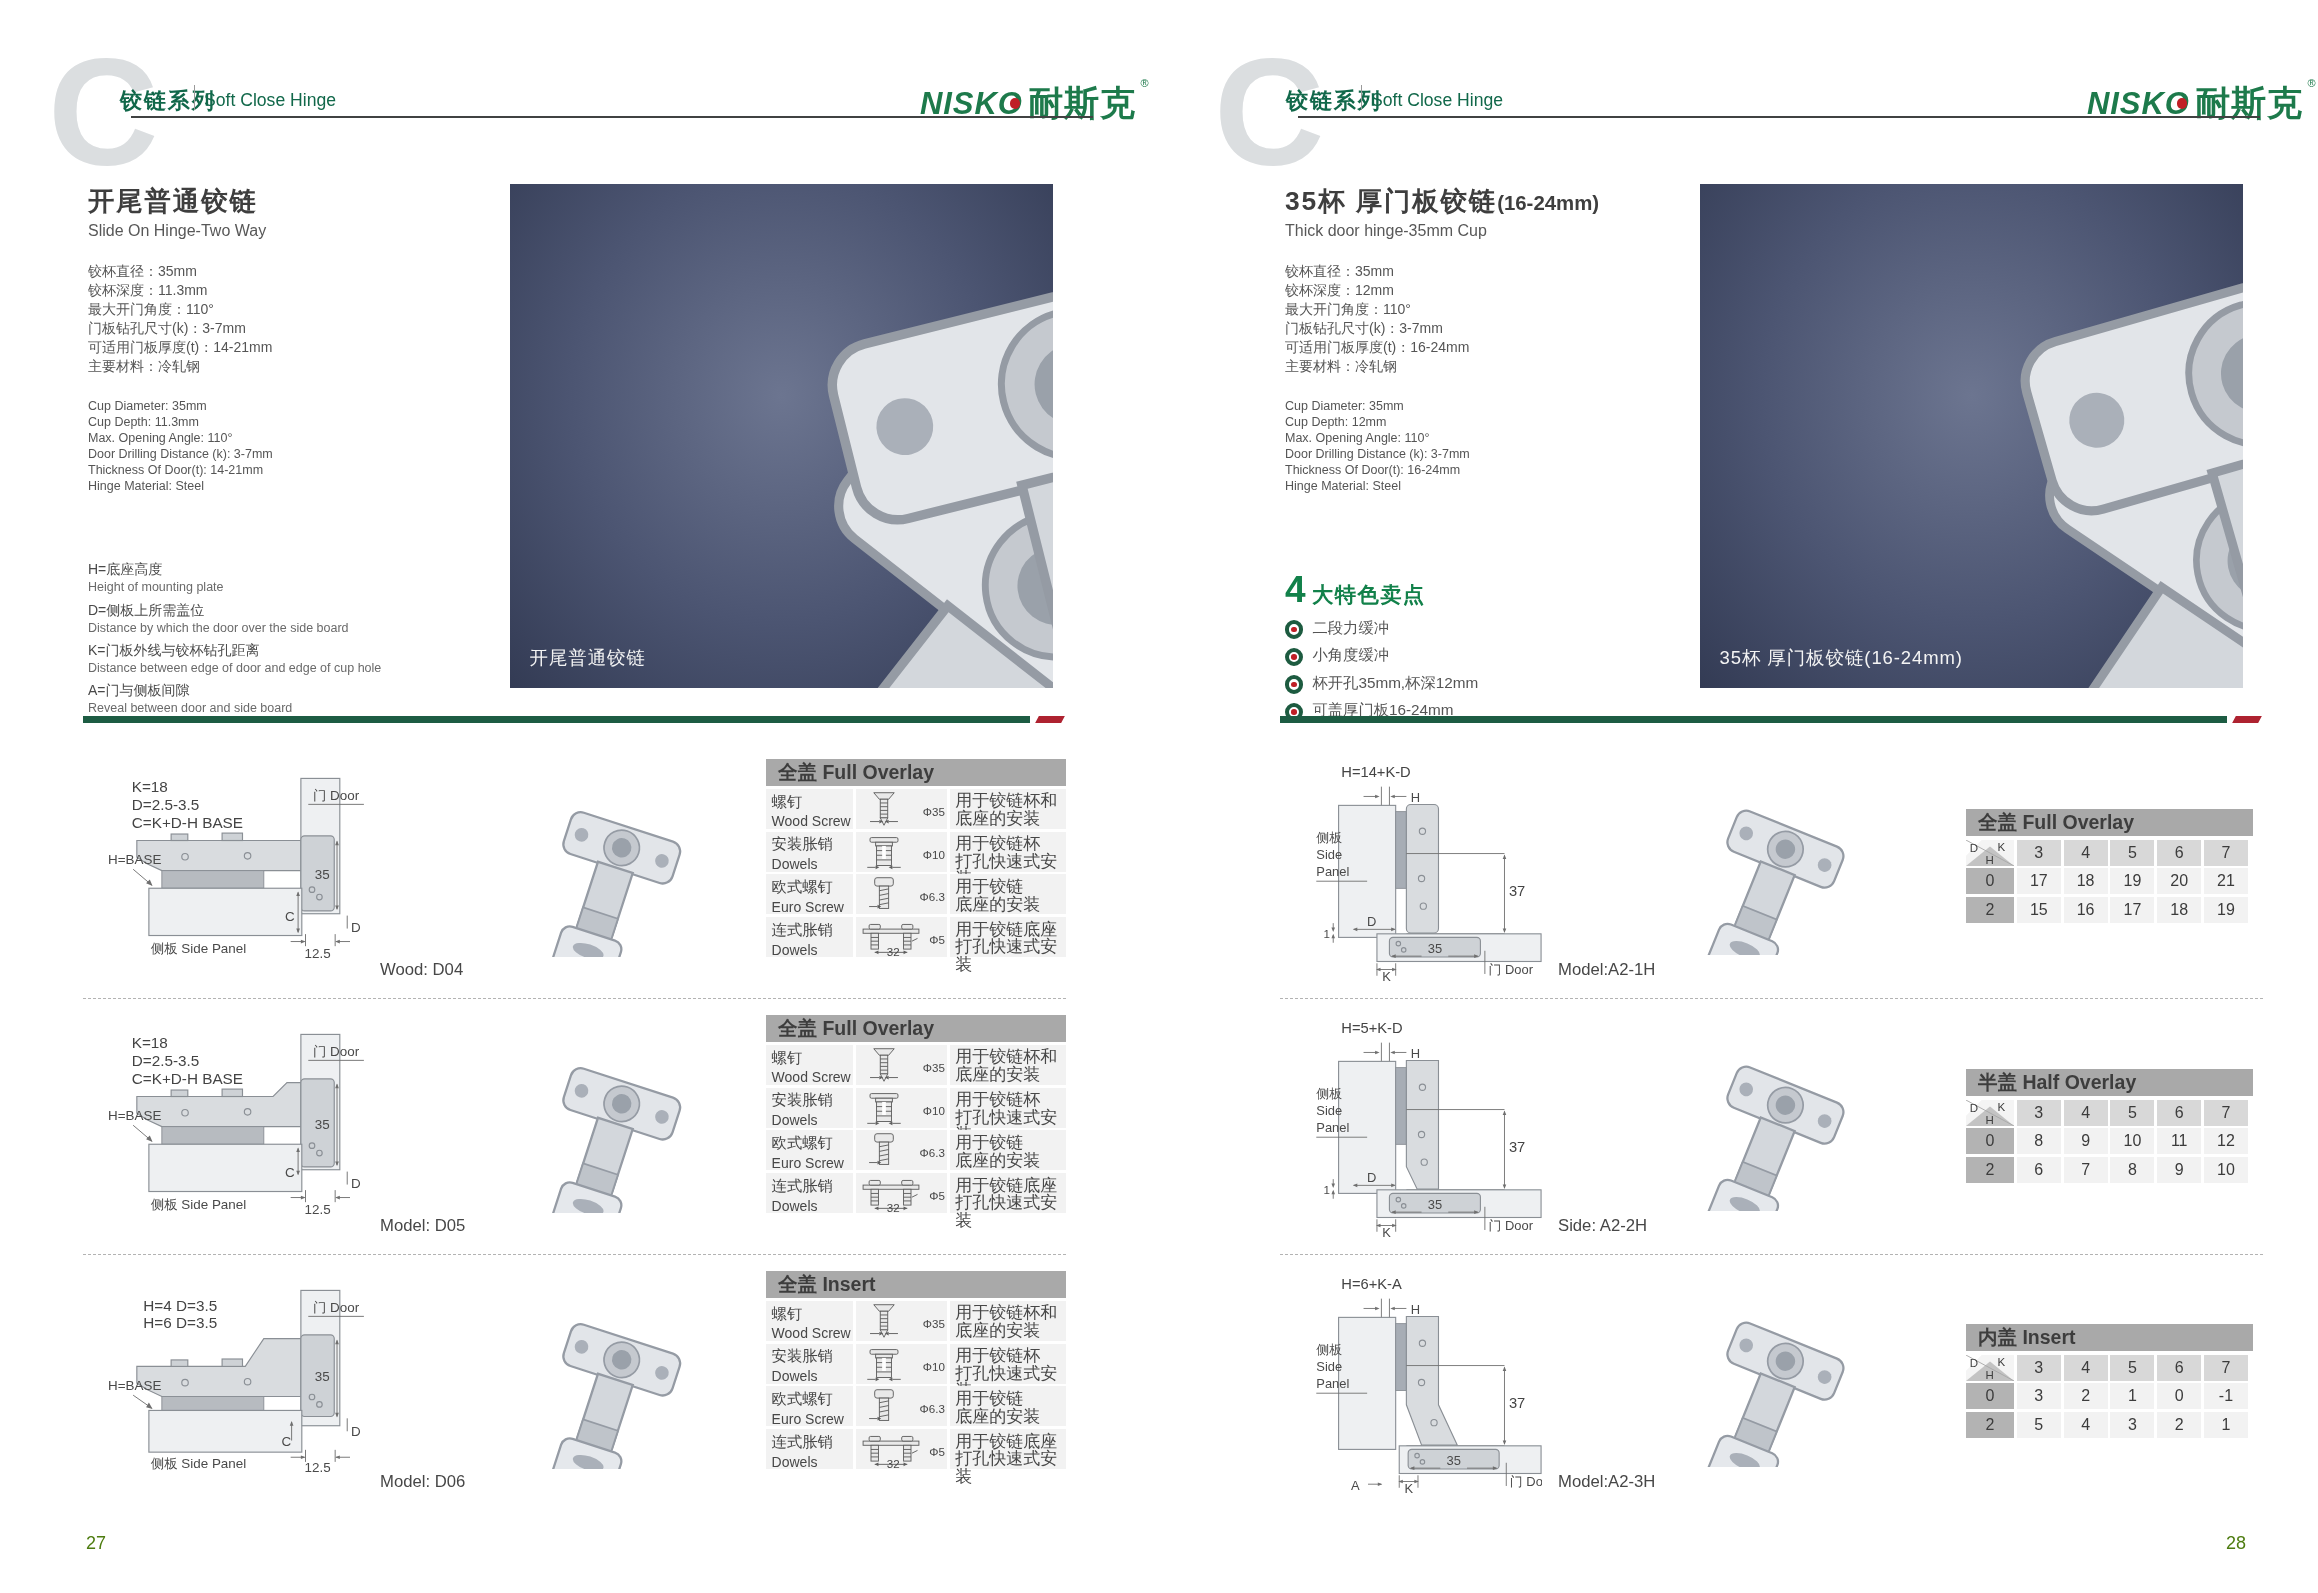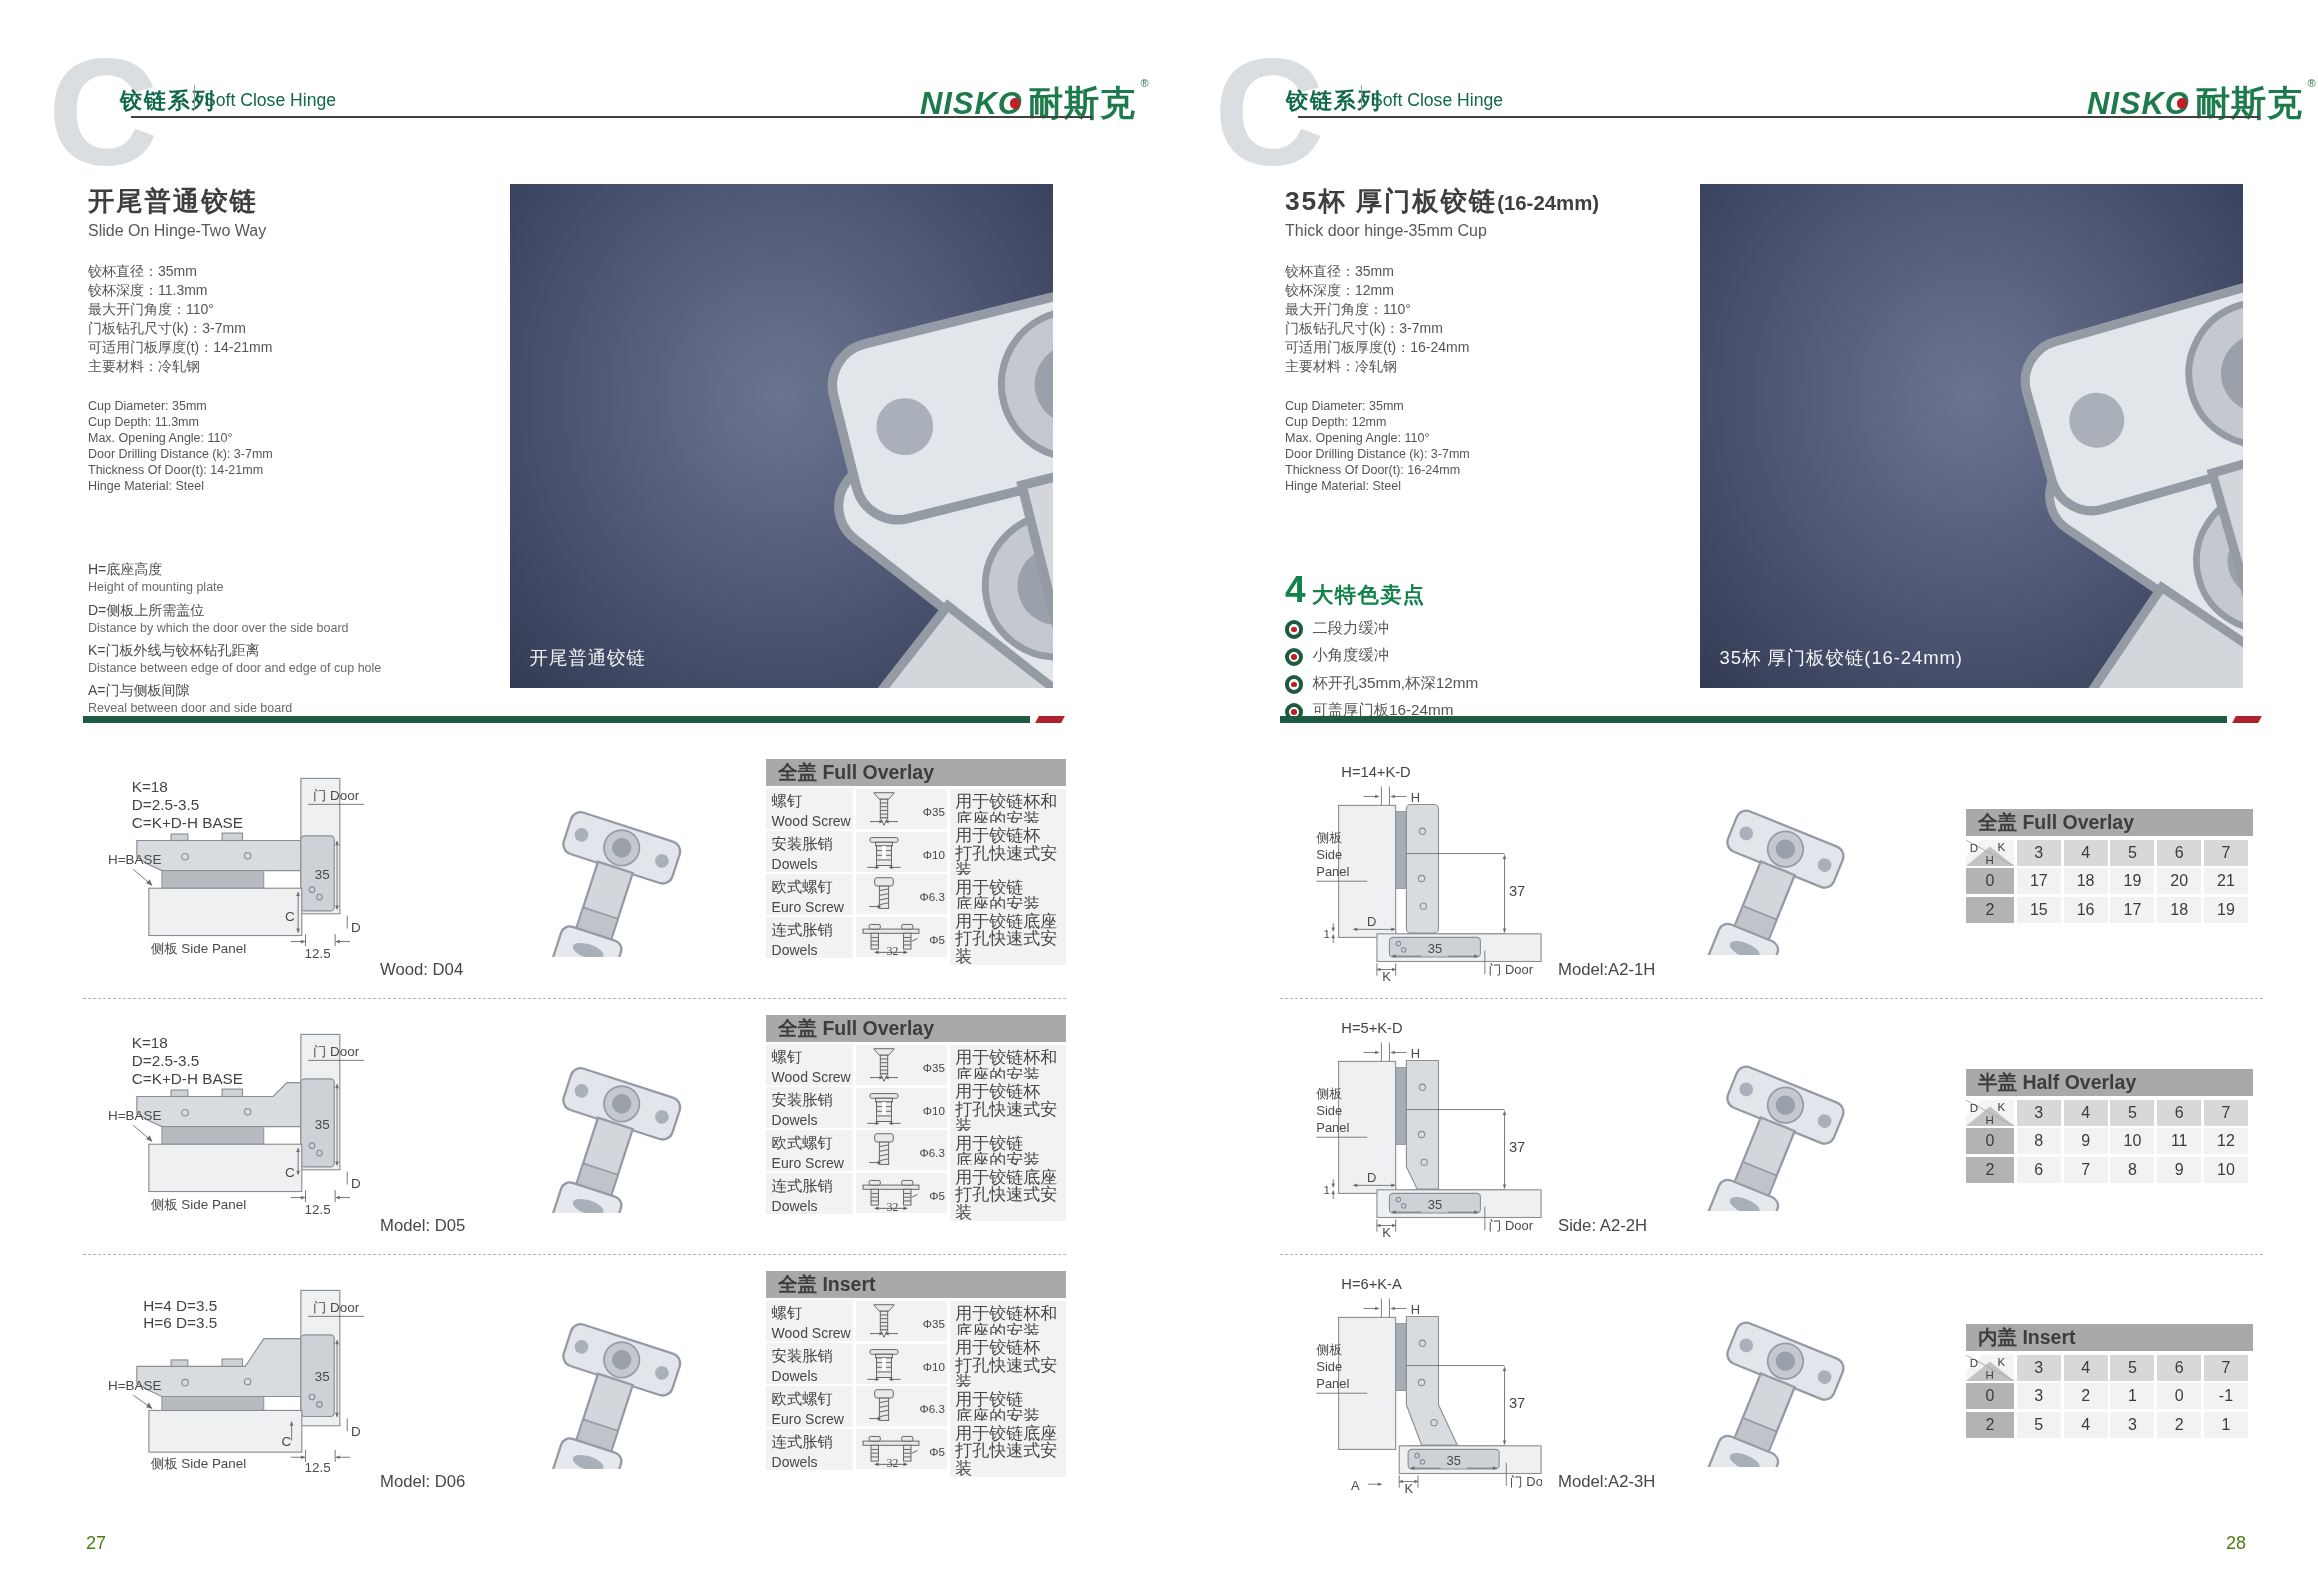--- a/index.html
+++ b/index.html
@@ -29,30 +29,30 @@
   .photo{background:radial-gradient(ellipse at 50% 42%, #6c7590 0%, #4c5572 55%, #333b54 100%);}
   .photo-cap{position:absolute;left:19.5px;bottom:17.6px;color:#f4f4f4;font-size:18.5px;letter-spacing:0.9px;}
   
   .bar-green{background:#1d5c43;height:7px;}
   .bar-red{background:#ae2230;height:7px;transform:skewX(-28deg);}
   .dash{border-top:1.9px dashed #b3b3b3;height:0;}
   
   .ftable{position:absolute;width:300px;}
   .fhead{height:27px;background:#a9a9a9;display:flex;align-items:center;padding-left:12px;
          font-size:19.5px;font-weight:bold;color:#3d3d3d;}
-  .frow{display:flex;gap:2.8px;margin-top:2.8px;height:40px;align-items:center;}
+  .frow{display:flex;gap:2.8px;margin-top:2.8px;height:40px;}
   .fcell{background:#f2f2f2;box-sizing:border-box;}
   .fc1{width:87px;padding:2.8px 0 0 5.6px;}
   .fc2{width:91px;position:relative;display:flex;align-items:center;}
   .fc3{flex:1;padding:3.7px 0 0 5.6px;}
   .f-cn{font-size:15.3px;color:#474747;}
   .f-en{font-size:14px;color:#474747;margin-top:0.9px;}
   .f-d{font-size:17px;color:#474747;line-height:17.6px;}
   .fdim{position:absolute;right:1.9px;top:16px;font-size:11.6px;color:#474747;}
-  .fdim2{position:absolute;left:31px;bottom:-0.9px;font-size:11.6px;color:#474747;font-family:Liberation Serif, serif;}
+  .fdim2{position:absolute;left:31px;bottom:-0.9px;font-size:11.6px;color:#474747;}
   
   .dtable{position:absolute;width:287px;}
   .dhead{height:27px;background:#a9a9a9;display:flex;align-items:center;padding-left:12px;
          font-size:19.5px;font-weight:bold;color:#3d3d3d;}
   .dgrid{display:grid;grid-template-columns:48px repeat(5,44px);gap:2.8px;margin-top:3.7px;}
   .dg{height:26px;display:flex;align-items:center;justify-content:center;font-size:16px;color:#3c3c3c;background:#f2f2f2;}
   .dg.col{background:#d8d8d8;}
   .dg.rowh{background:#b3b3b3;}
   .corner{width:48px;height:26px;}
   .corner text{font-size:25px;fill:#3f3f3f;}

